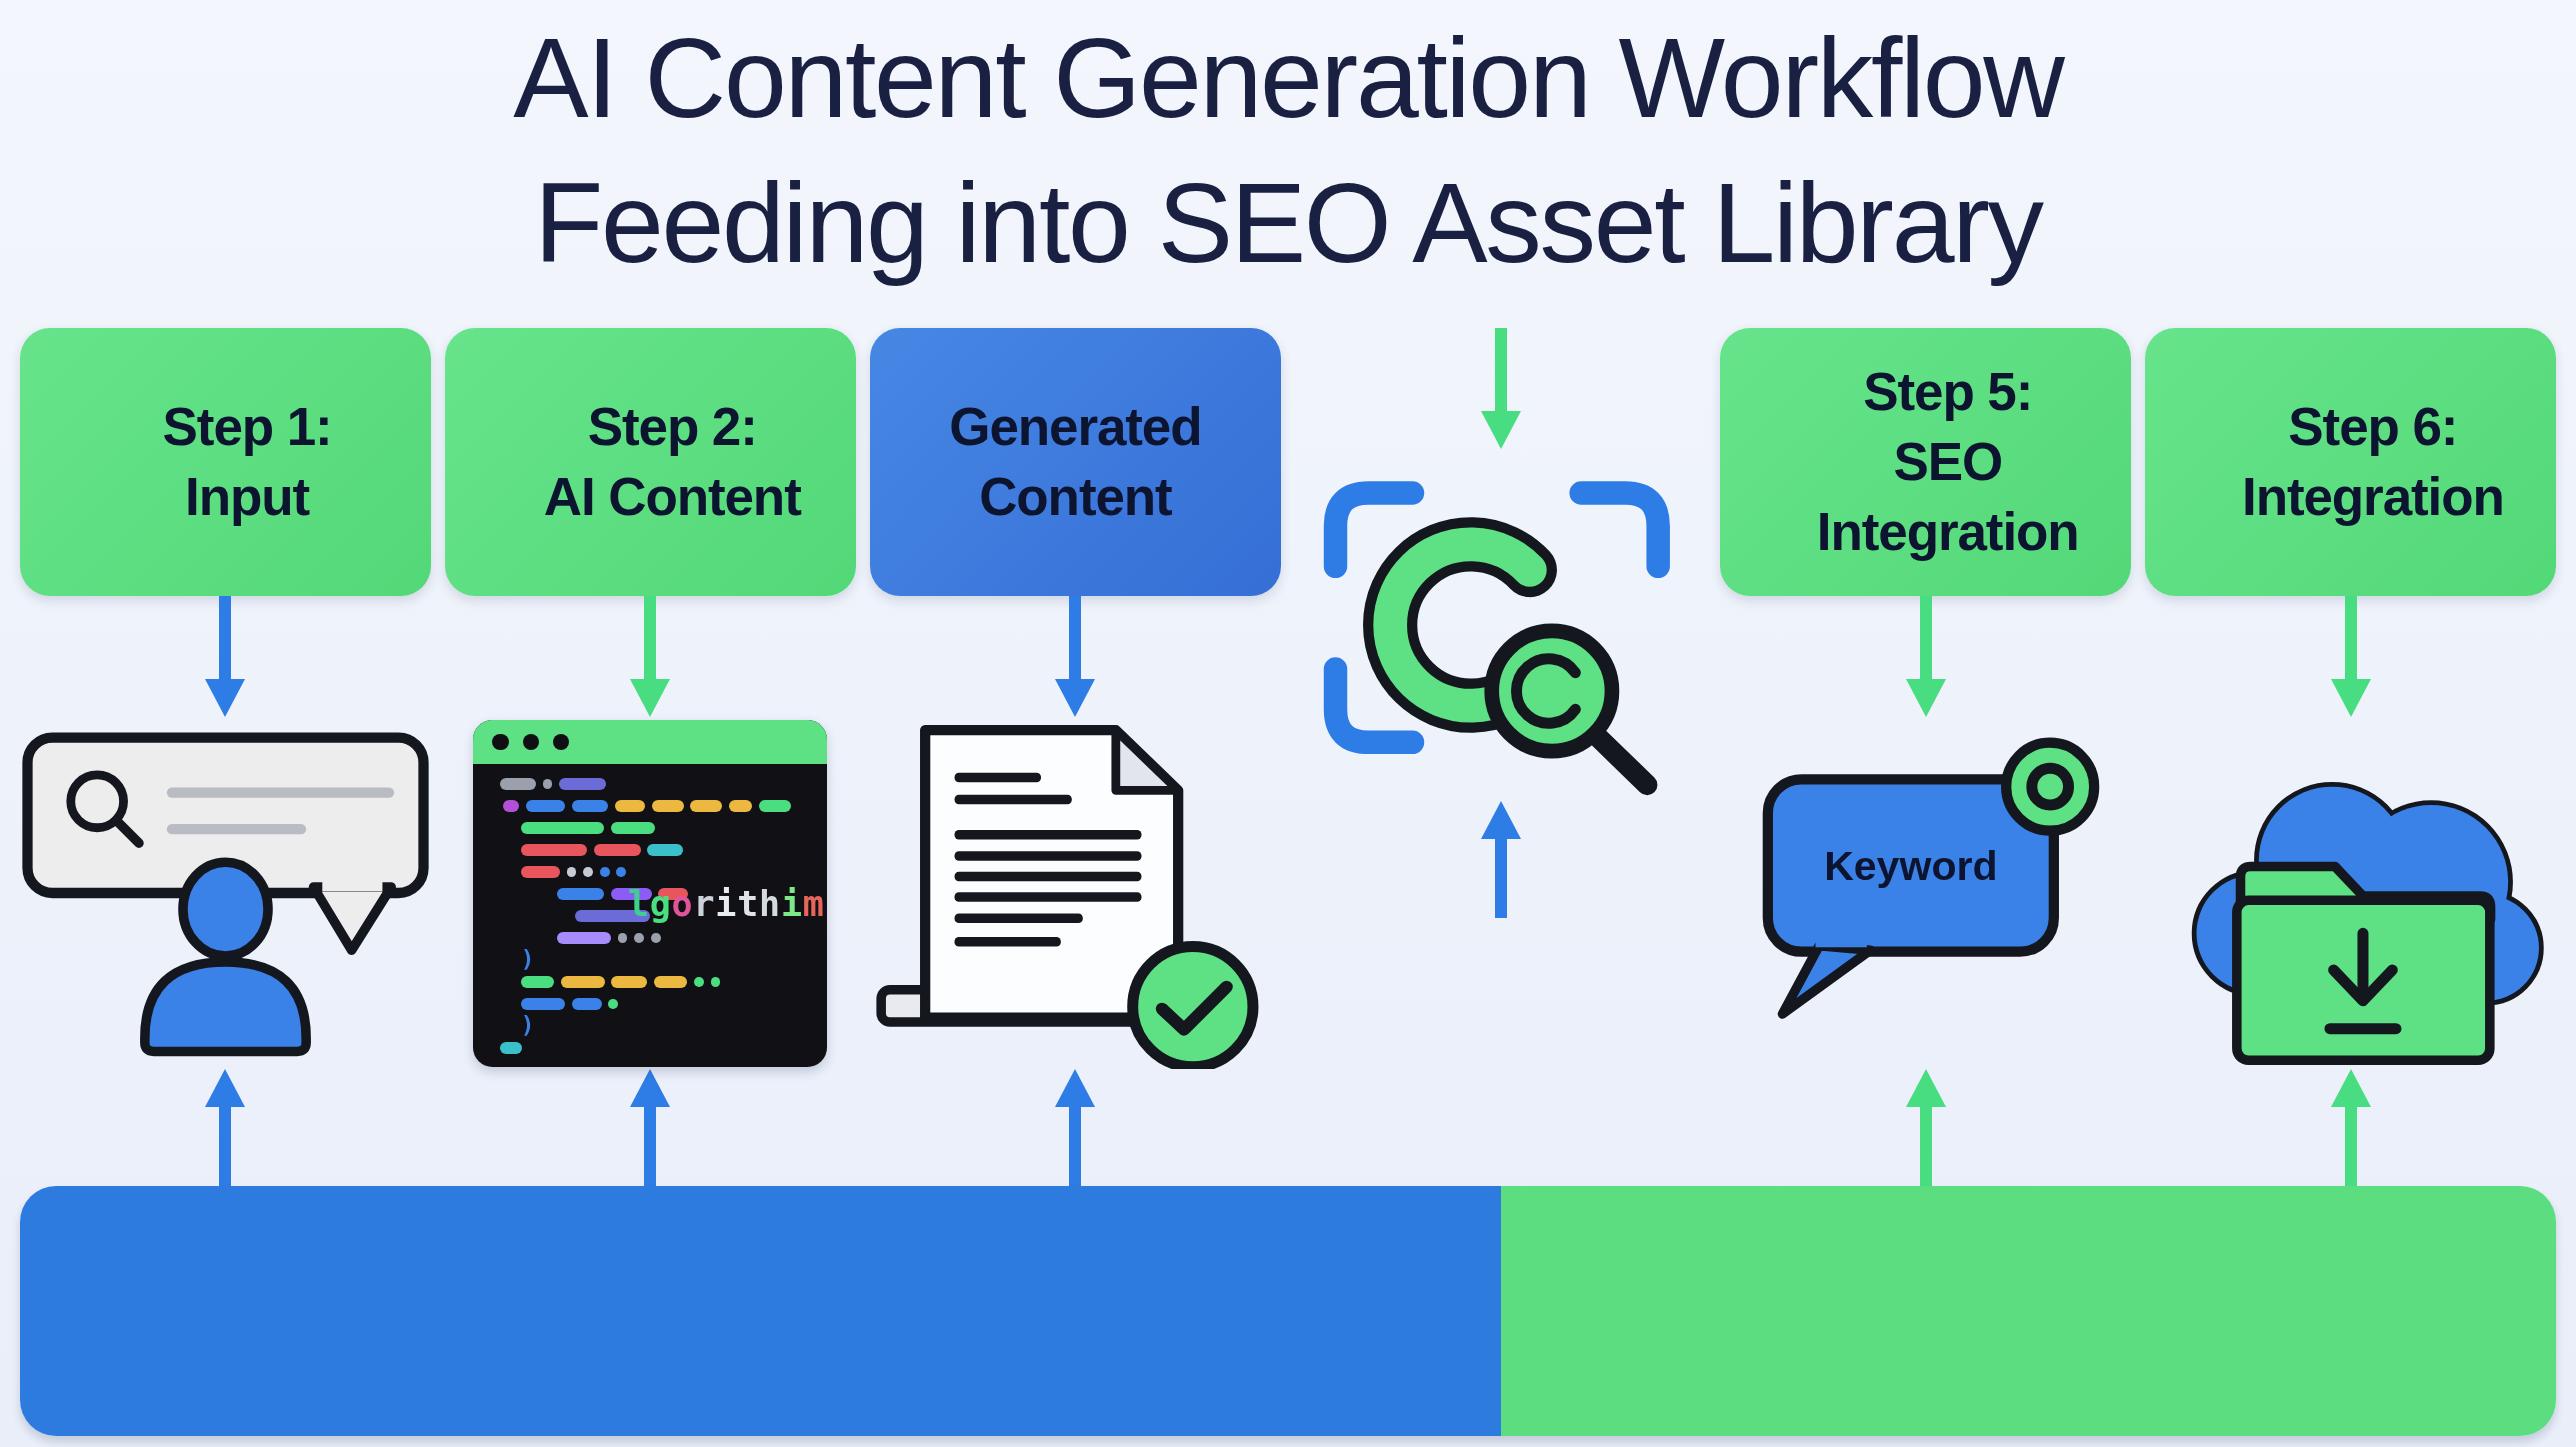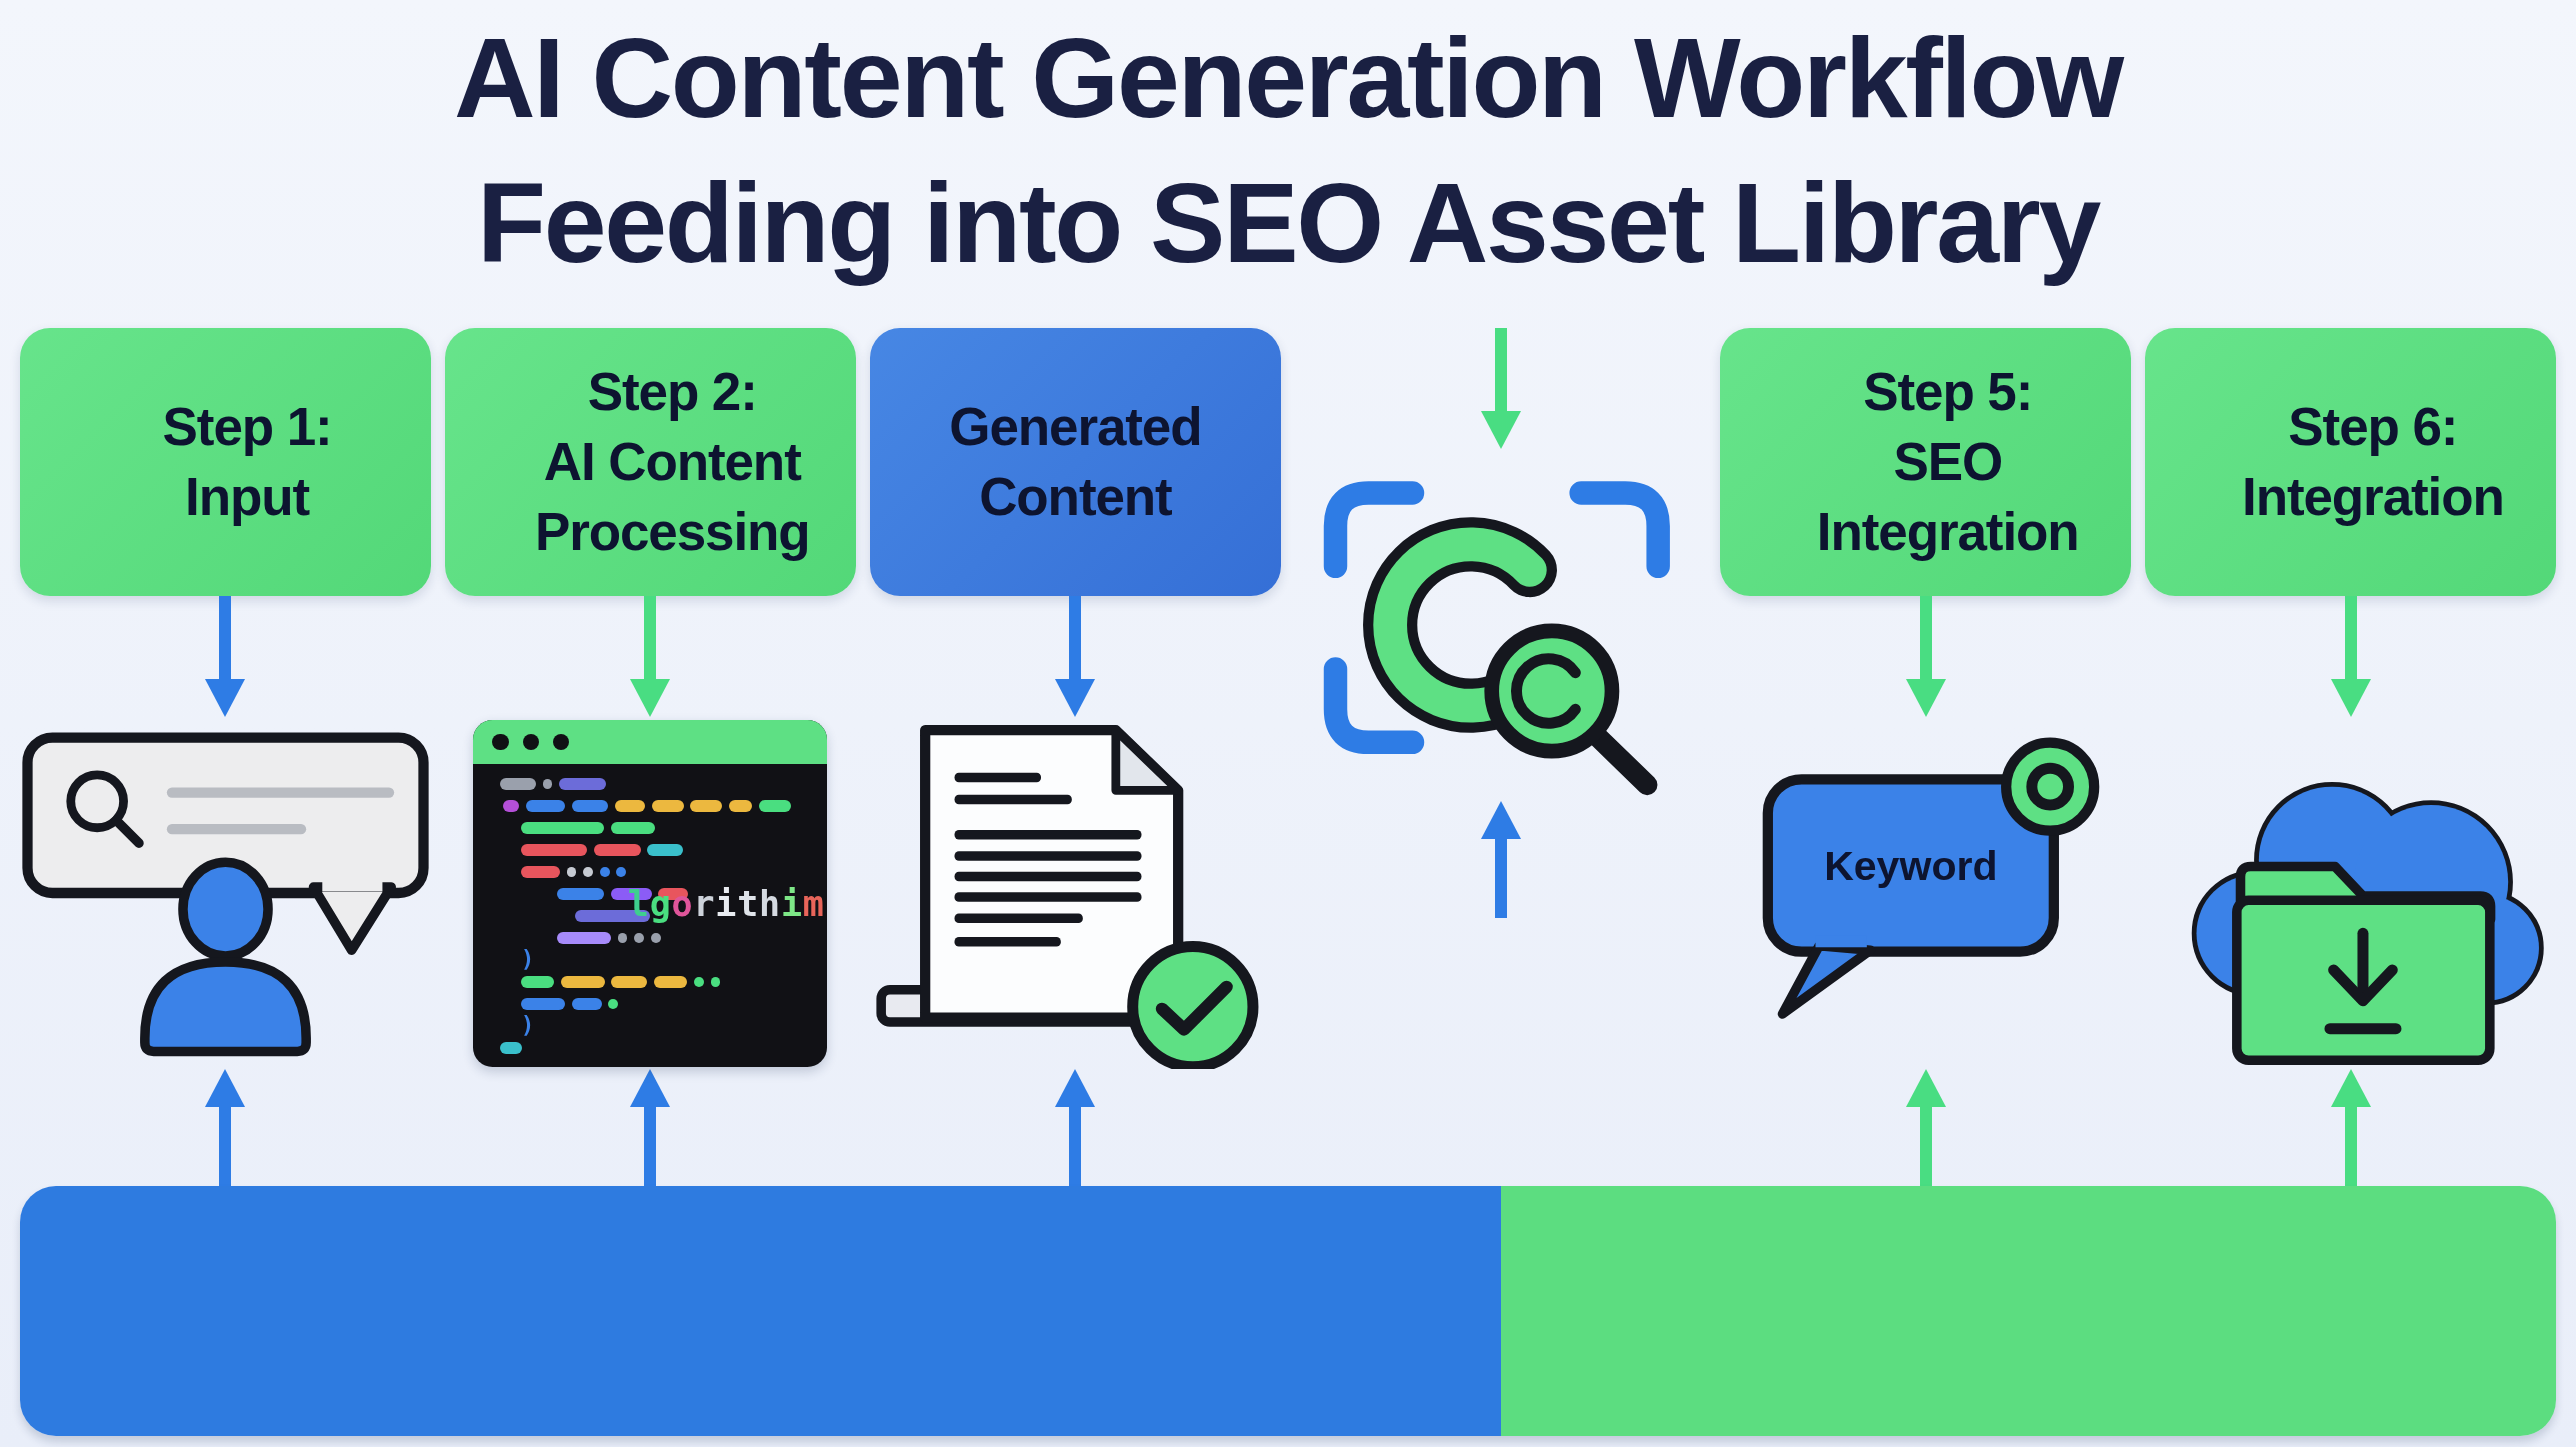--- a/index.html
+++ b/index.html
@@ -5,21 +5,21 @@
   html,body{margin:0;padding:0;}
   body{
     width:2576px;height:1448px;overflow:hidden;position:relative;
     font-family:"Liberation Sans", sans-serif;
     background:linear-gradient(180deg,var(--bg-top,#f3f6fc),var(--bg-bottom,#e9eef9));
   }
   .canvas{position:absolute;inset:0;}
   
   .title{
     position:absolute;top:6px;left:0;right:0;text-align:center;
-    font-size:113px;line-height:1.28;font-weight:bold;letter-spacing:-2.3px;
+    font-size:113px;line-height:1.28;font-weight:normal;letter-spacing:-2.3px;
     color:var(--title-navy,#1a2042);
   }
   
   .columns{
     position:absolute;top:328px;left:19.6px;right:19.6px;
     display:flex;justify-content:space-between;
   }
   .column{width:411px;display:flex;flex-direction:column;align-items:center;}
   .step-box{
     width:411px;height:268px;border-radius:30px;box-sizing:border-box;
@@ -121,21 +121,20 @@
       <div class="arrow arrow-up c-blue">
         <div class="head"></div>
           <div class="stem"></div>
       </div>
     </div>
 
     <div class="column">
       <div class="step-box box-green">
         <div>Step 2:</div>
         <div>AI Content</div>
-        <div>Processing</div>
       </div>
       <div class="arrow arrow-down c-green">
         <div class="stem"></div>
           <div class="head"></div>
       </div>
       <div class="icon-area">
         <div class="editor">
           <div class="editor-bar">
             <span class="dot"></span>
             <span class="dot"></span>

